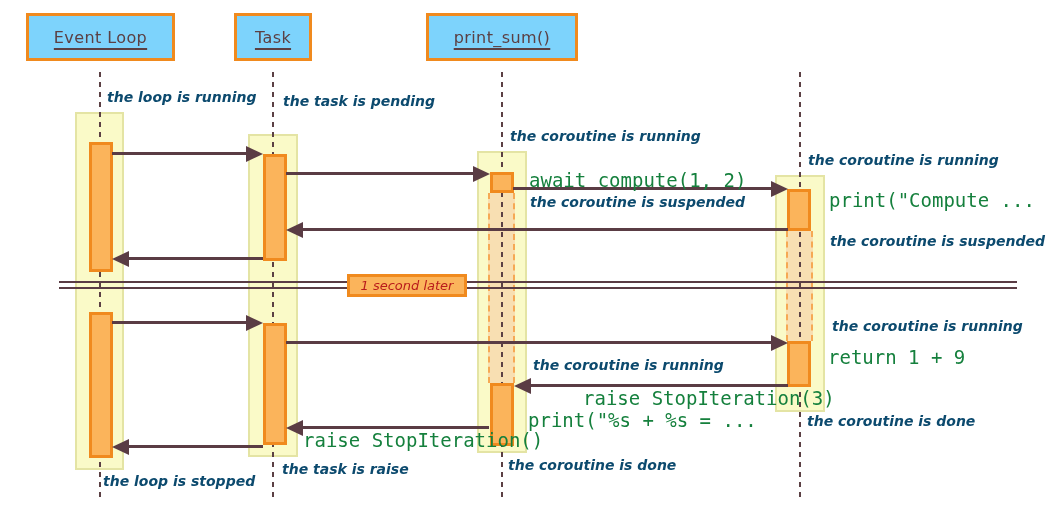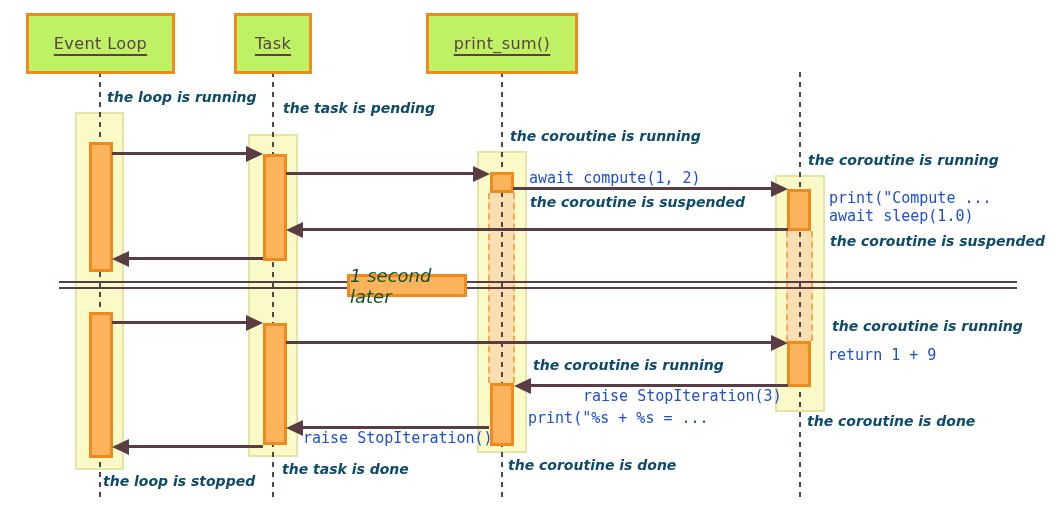--- a/index.html
+++ b/index.html
@@ -1,22 +1,22 @@
 <!DOCTYPE html>
 <html><head>
 <meta charset="utf-8">
 <style>
   html,body{margin:0;padding:0;background:#fff;}
   #stage{
     position:relative;width:1062px;height:513px;background:#ffffff;overflow:hidden;
     font-family:"DejaVu Sans","Liberation Sans",sans-serif;
   }
   .participant{
-    position:absolute;top:13px;height:61px;box-sizing:border-box;
-    background:#bef264;border:3px solid #F08A1E;
+    position:absolute;top:13px;height:48px;box-sizing:border-box;
+    background:#7dd3fc;border:3px solid #F08A1E;
     display:flex;align-items:center;justify-content:center;
     z-index:6;
   }
   .participant span{
     color:#5B4044;font-size:16px;letter-spacing:0.4px;
     text-decoration:underline;text-underline-offset:5px;text-decoration-thickness:1.5px;
   }
   .lifeline{
     position:absolute;top:72px;height:425px;width:2px;z-index:3;
     background:repeating-linear-gradient(to bottom,#5B4044 0 5px,transparent 5px 10px);
@@ -37,28 +37,28 @@
   .ahead{position:absolute;width:0;height:0;z-index:7;
     border-top:8px solid transparent;border-bottom:8px solid transparent;}
   .ahead.r{border-left:17px solid #5A3C44;}
   .ahead.l{border-right:17px solid #5A3C44;}
   .divline{position:absolute;left:59px;width:958px;height:2px;background:#5A3C44;z-index:5;}
   .divbox{
     position:absolute;box-sizing:border-box;z-index:8;
     background:#FBB45B;border:3px solid #F08A1E;
     display:flex;align-items:center;justify-content:center;
   }
-  .divbox span{font-style:italic;font-size:18px;color:#14532d;}
+  .divbox span{font-style:italic;font-size:13px;color:#b91c1c;}
   .note{
     position:absolute;z-index:9;white-space:nowrap;
     color:#0c4a6e;font-style:italic;font-size:14px;font-weight:bold;
   }
   .code{
     position:absolute;z-index:9;white-space:nowrap;
-    color:#1d4ed8;font-family:"DejaVu Sans Mono","Liberation Mono",monospace;font-size:15px;
+    color:#15803d;font-family:"DejaVu Sans Mono","Liberation Mono",monospace;font-size:19px;
   }
 </style>
 </head>
 <body>
 
 <div id="stage">
 
   <div class="participant" style="left:26px;width:149px;">
     <span>Event Loop</span>
   </div>
@@ -121,33 +121,32 @@
   <div class="ahead l" style="left:514px;top:378px;"></div>
   <div class="aline" style="left:529px;top:384px;width:259px;"></div>
 
   <div class="ahead l" style="left:286px;top:420px;"></div>
   <div class="aline" style="left:301px;top:426px;width:188px;"></div>
 
   <div class="ahead l" style="left:112px;top:439px;"></div>
   <div class="aline" style="left:127px;top:445px;width:136px;"></div>
 
   <div class="note" style="left:107px;top:89px;">the loop is running</div>
-  <div class="note" style="left:283px;top:100px;">the task is pending</div>
+  <div class="note" style="left:283px;top:93px;">the task is pending</div>
   <div class="note" style="left:510px;top:128px;">the coroutine is running</div>
   <div class="note" style="left:808px;top:152px;">the coroutine is running</div>
   <div class="note" style="left:530px;top:194px;">the coroutine is suspended</div>
   <div class="note" style="left:830px;top:233px;">the coroutine is suspended</div>
   <div class="note" style="left:832px;top:318px;">the coroutine is running</div>
   <div class="note" style="left:533px;top:357px;">the coroutine is running</div>
   <div class="note" style="left:807px;top:413px;">the coroutine is done</div>
   <div class="note" style="left:508px;top:457px;">the coroutine is done</div>
-  <div class="note" style="left:282px;top:461px;">the task is done</div>
+  <div class="note" style="left:282px;top:461px;">the task is raise</div>
   <div class="note" style="left:103px;top:473px;">the loop is stopped</div>
 
   <div class="code" style="left:529px;top:169px;">await compute(1, 2)</div>
   <div class="code" style="left:829px;top:189px;">print("Compute ...</div>
-  <div class="code" style="left:829px;top:207px;">await sleep(1.0)</div>
   <div class="code" style="left:828px;top:346px;">return 1 + 9</div>
   <div class="code" style="left:583px;top:387px;">raise StopIteration(3)</div>
   <div class="code" style="left:528px;top:409px;">print("%s + %s = ...</div>
   <div class="code" style="left:303px;top:429px;">raise StopIteration()</div>
 
 </div>
 
 </body></html>

